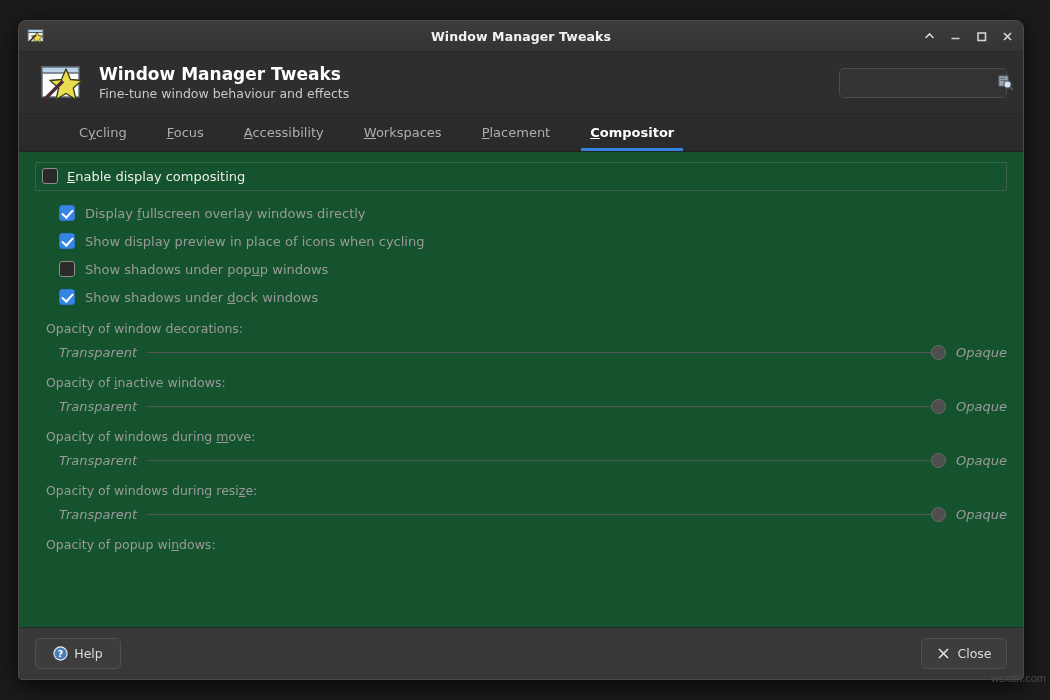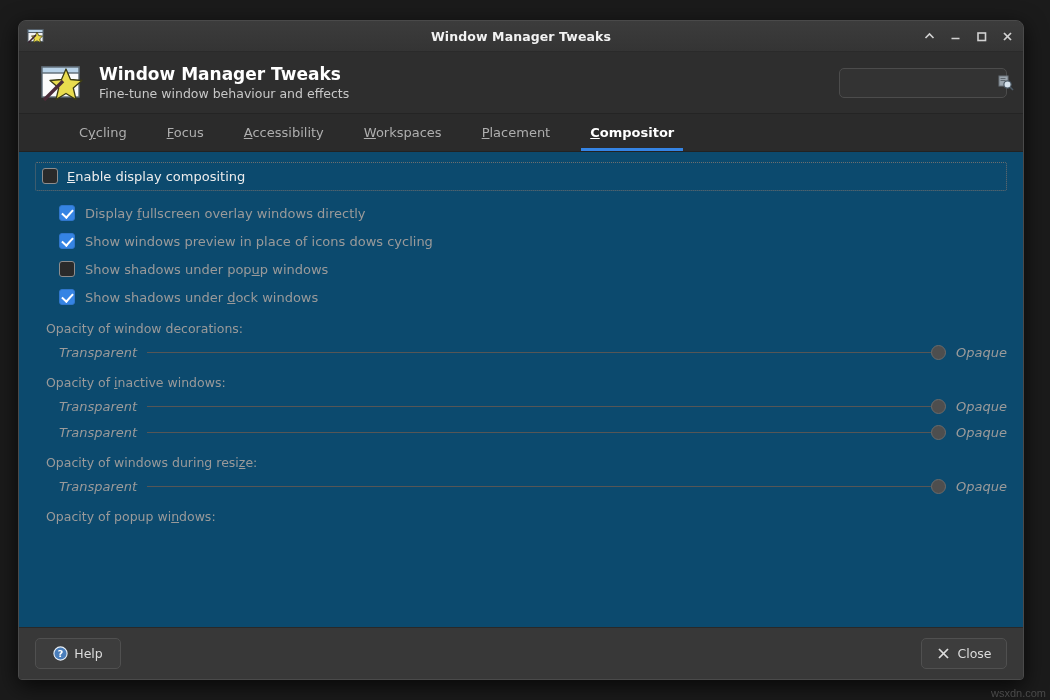--- a/index.html
+++ b/index.html
@@ -143,21 +143,21 @@
     position: absolute;
     left: 11px; right: 11px;
     bottom: 0;
     height: 3px;
     background: #3584e4;
   }
 
   
   .content {
     flex: 1;
-    background: #0c4a6e;
+    background: #14532d;
     padding: 10px 16px 0 16px;
     overflow: hidden;
     position: relative;
   }
 
   .focus-row {
     border: 1px dotted #6e6e6e;
     border-radius: 2px;
     padding: 5px 6px 6px 6px;
     display: flex;
@@ -277,21 +277,21 @@
     font-size: 12.5px;
     color: #dcdcdc;
     cursor: default;
   }
   .btn .ic { width: 15px; height: 15px; display: block; flex: 0 0 auto; }
   .spacer { flex: 1; }
 
   .watermark {
     position: absolute;
     right: 4px;
-    bottom: 1px;
+    bottom: 16px;
     font-size: 11px;
     color: #4a4a4a;
     font-family: "Liberation Sans", sans-serif;
   }
 </style>
 </head>
 <body>
 
 <div class="window">
 
@@ -387,21 +387,21 @@
       <span class="cb off"></span>
       <span class="lbl"><span class="mn">E</span>nable display compositing</span>
     </div>
 
     <div class="check-row">
       <span class="cb on"></span>
       <span class="lbl">Display <span class="mn">f</span>ullscreen overlay windows directly</span>
     </div>
     <div class="check-row">
       <span class="cb on"></span>
-      <span class="lbl">Show windows preview in place of icons dows cycling</span>
+      <span class="lbl">Show display preview in place of icons when cycling</span>
     </div>
     <div class="check-row">
       <span class="cb off"></span>
       <span class="lbl">Show shadows under pop<span class="mn">u</span>p windows</span>
     </div>
     <div class="check-row">
       <span class="cb on"></span>
       <span class="lbl">Show shadows under <span class="mn">d</span>ock windows</span>
     </div>
 
@@ -416,20 +416,21 @@
 
     <div class="slider-label">Opacity of <span class="mn">i</span>nactive windows:</div>
     <div class="slider-row">
       <span class="slider-end">Transparent</span>
       <span class="slider-track">
           <span class="slider-handle"></span>
         </span>
       <span class="slider-end">Opaque</span>
     </div>
 
+    <div class="slider-label">Opacity of windows during <span class="mn">m</span>ove:</div>
     <div class="slider-row">
       <span class="slider-end">Transparent</span>
       <span class="slider-track">
           <span class="slider-handle"></span>
         </span>
       <span class="slider-end">Opaque</span>
     </div>
 
     <div class="slider-label">Opacity of windows during resi<span class="mn">z</span>e:</div>
     <div class="slider-row">

